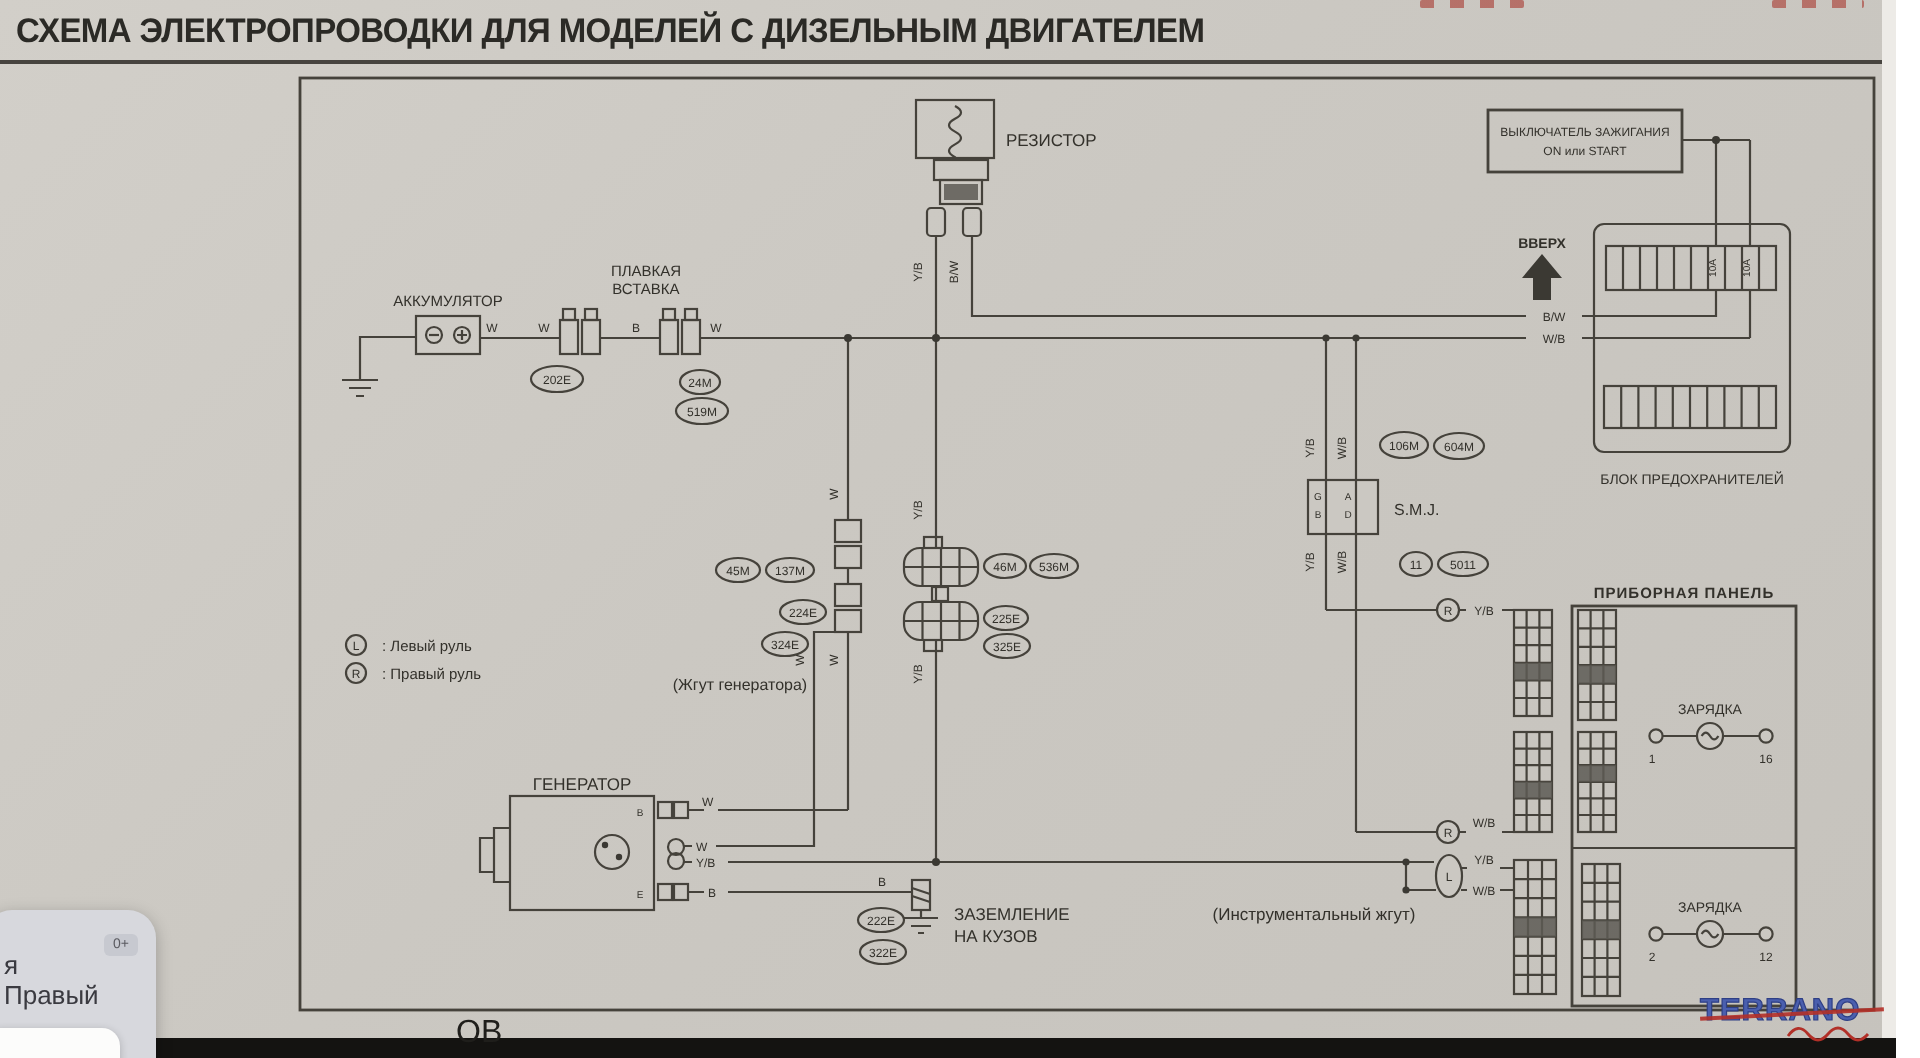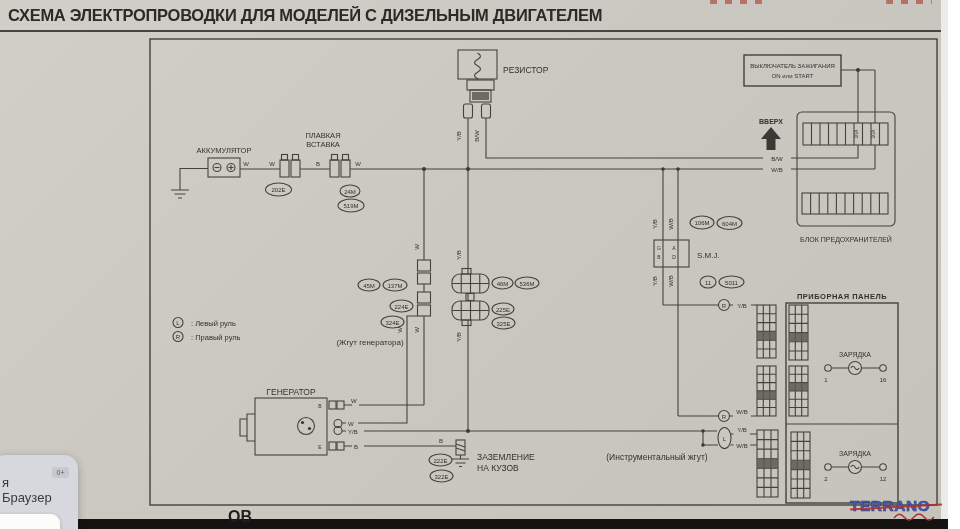--- a/index.html
+++ b/index.html
@@ -39,21 +39,21 @@
   .tooltip-badge{
     position:absolute;left:60px;top:12px;min-width:13px;height:11px;padding:0 2px;
     background:#c7c9d0;border-radius:3px;font-size:7px;line-height:11px;
     text-align:center;color:#5a5a60;
   }
   .white-button{
     position:absolute;left:-8px;top:514px;width:68px;height:26px;
     background:#fcfcfb;border-radius:9px;box-shadow:0 1px 4px rgba(0,0,0,.2);
   }
   .page-fragment{
-    position:absolute;left:228px;top:508px;font-size:16px;font-weight:bold;color:#1f1e1b;
+    position:absolute;left:228px;top:508px;font-size:16px;font-weight:normal;color:#1f1e1b;
   }
   .watermark{position:absolute;left:850px;top:497px;width:100px;height:26px;}
   .watermark-text{
     font-size:15.5px;font-weight:bold;color:#4a5fae;letter-spacing:0.5px;
     -webkit-text-stroke:0.6px #2e3f85;
   }
   .watermark-strike{
     position:absolute;left:0;top:9px;width:92px;height:2px;background:#b23028;
     transform:rotate(-3deg);opacity:.9;
   }
@@ -376,18 +376,18 @@
   <div class="watermark">
     <span class="watermark-text">TERRANO</span>
     <div class="watermark-strike"></div>
     <svg class="watermark-squiggle" width="52" height="12" viewBox="0 0 52 12">
       <path d="M2 8 q5 -7 10 -1 q5 6 10 0 q5 -6 10 0 q5 6 10 0" fill="none" stroke="#b23028" stroke-width="1.4"></path>
     </svg>
   </div>
 
   <div class="tooltip-card">
     <div class="tooltip-line1">я</div>
-    <div class="tooltip-app">Браузер</div>
+    <div class="tooltip-app">Правый</div>
     <div class="tooltip-badge">0+</div>
   </div>
   <div class="white-button"></div>
 
 </div>
 
 </body></html>

